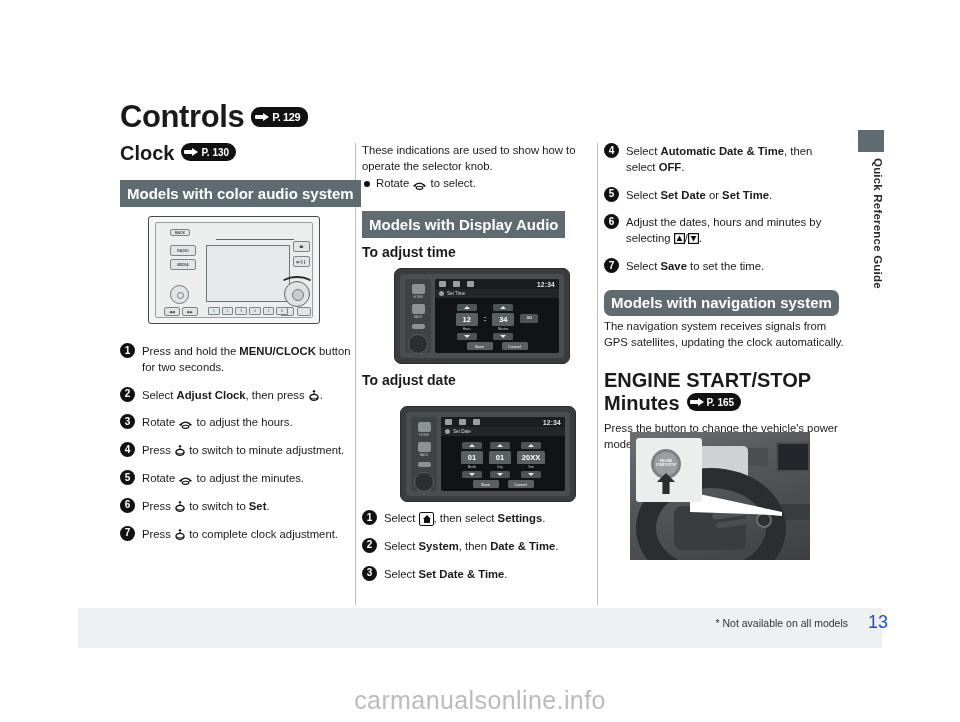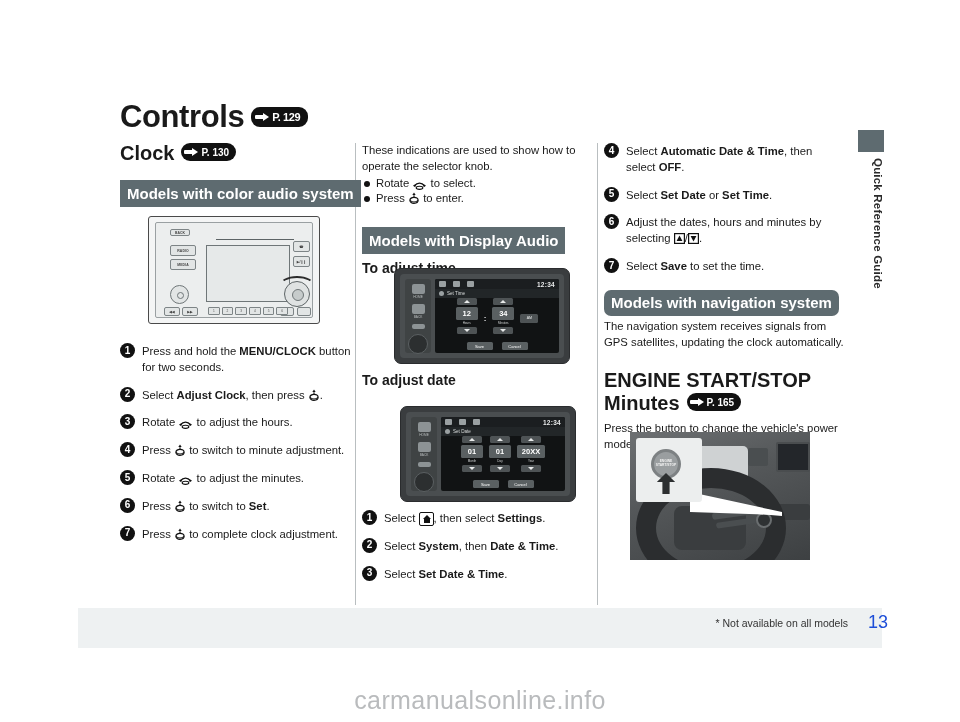--- a/index.html
+++ b/index.html
@@ -125,21 +125,21 @@
   .disp .sidep { position:absolute; left:10px; top:10px; width:26px; bottom:10px; background:#3f4344; border-radius:3px; }
   .disp .sidep .si { width:13px; height:10px; margin:5px auto 1px auto; background:#8d9395; border-radius:2px; }
   .disp .sidep .sl { font-size:3.2px; color:#b9bdbe; text-align:center; }
   .disp .sideknob { position:absolute; left:13px; bottom:9px; width:20px; height:20px; border-radius:50%; background:#2c2f30; border:1.6px solid #5b6062; }
   .disp .scrn { position:absolute; left:40px; top:10px; right:10px; bottom:10px; background:#111314; border-radius:2px; overflow:hidden; }
   .dtop { height:10px; background:#1b1e20; display:flex; align-items:center; padding:0 4px; position:relative; }
   .dtop .ti { width:7px; height:6px; background:#9aa0a2; border-radius:1px; margin-right:7px; }
   .dtop .clk { position:absolute; right:4px; font-size:6.5px; color:#e8eaea; font-weight:600; letter-spacing:.3px;}
   .dttl { height:9px; background:#222628; display:flex; align-items:center; padding:0 4px; font-size:4.6px; color:#dadddd; gap:3px; }
   .dttl .cg { width:5px; height:5px; border-radius:50%; background:#9aa0a2; }
-  .dbody { position:absolute; left:0; right:0; top:19px; bottom:0; display:flex; align-items:flex-start; justify-content:center; gap:6px; padding-bottom:13px;}
+  .dbody { position:absolute; left:0; right:0; top:19px; bottom:0; display:flex; align-items:flex-end; justify-content:center; gap:6px; padding-bottom:13px;}
   .spin { display:flex; flex-direction:column; align-items:center; gap:2px; }
   .spin .ar { width:20px; height:7px; background:#4e5355; border-radius:1.5px; position:relative; }
   .spin .ar::after { content:""; position:absolute; left:7px; top:2px; border-left:3px solid transparent; border-right:3px solid transparent; }
   .spin .up::after { border-bottom:3.5px solid #e9ebeb; }
   .spin .dn::after { border-top:3.5px solid #e9ebeb; }
   .spin .val { width:22px; height:13px; background:#5a6062; border-radius:1.5px; color:#fff; font-size:7.5px; font-weight:700; display:flex; align-items:center; justify-content:center; line-height:1;}
   .spin .vlb { font-size:3px; color:#cfd2d2; margin-top:-1px; }
   .colon { color:#e9ebeb; font-size:8px; font-weight:700; align-self:center; margin-top:-2px;}
   .ampm { width:18px; height:9px; background:#4e5355; border-radius:1.5px; color:#e9ebeb; font-size:3.6px; display:flex; align-items:center; justify-content:center; align-self:center; margin-top:-2px;}
   .dfoot { position:absolute; left:0; right:0; bottom:3px; display:flex; justify-content:center; gap:9px; }
@@ -293,29 +293,20 @@
     <div class="bullets">
       <div class="bl">
           <span class="dot"></span>
           <span>Rotate <span class="gl gl-rot"><svg viewBox="0 0 16 13" width="15" height="12">
                 <path d="M2 9 Q8 2 14 9" fill="none" stroke="#111" stroke-width="1.4"></path>
                 <path d="M1 8.2 L4 6.4 L3.6 9.8 Z" fill="#111"></path>
                 <path d="M15 8.2 L12 6.4 L12.4 9.8 Z" fill="#111"></path>
                 <ellipse cx="8" cy="10.6" rx="3.6" ry="1.7" fill="none" stroke="#111" stroke-width="1.2"></ellipse>
               </svg></span> to select.</span>
         </div>
-      <div class="bl">
-          <span class="dot"></span>
-          <span>Press <span class="gl gl-prs"><svg viewBox="0 0 12 14" width="12" height="13">
-                <path d="M6 0.5 L4.2 3.2 L7.8 3.2 Z" fill="#111"></path>
-                <path d="M6 3.4 L6 5.4" stroke="#111" stroke-width="1.2"></path>
-                <ellipse cx="6" cy="9" rx="4.4" ry="3.2" fill="none" stroke="#111" stroke-width="1.3"></ellipse>
-                <path d="M1.6 9 Q6 12.6 10.4 9" fill="none" stroke="#111" stroke-width="1.1"></path>
-              </svg></span> to enter.</span>
-        </div>
     </div>
     <div style="height:20px"></div>
     <div class="modtag">Models with Display Audio</div>
     <div class="sub" style="margin-top:5px;">To adjust time</div>
   </div>
 
   <div class="disp" style="left:394px; top:268px;">
     <div class="bez"></div>
     <div class="sidep">
       <div class="si"></div>

